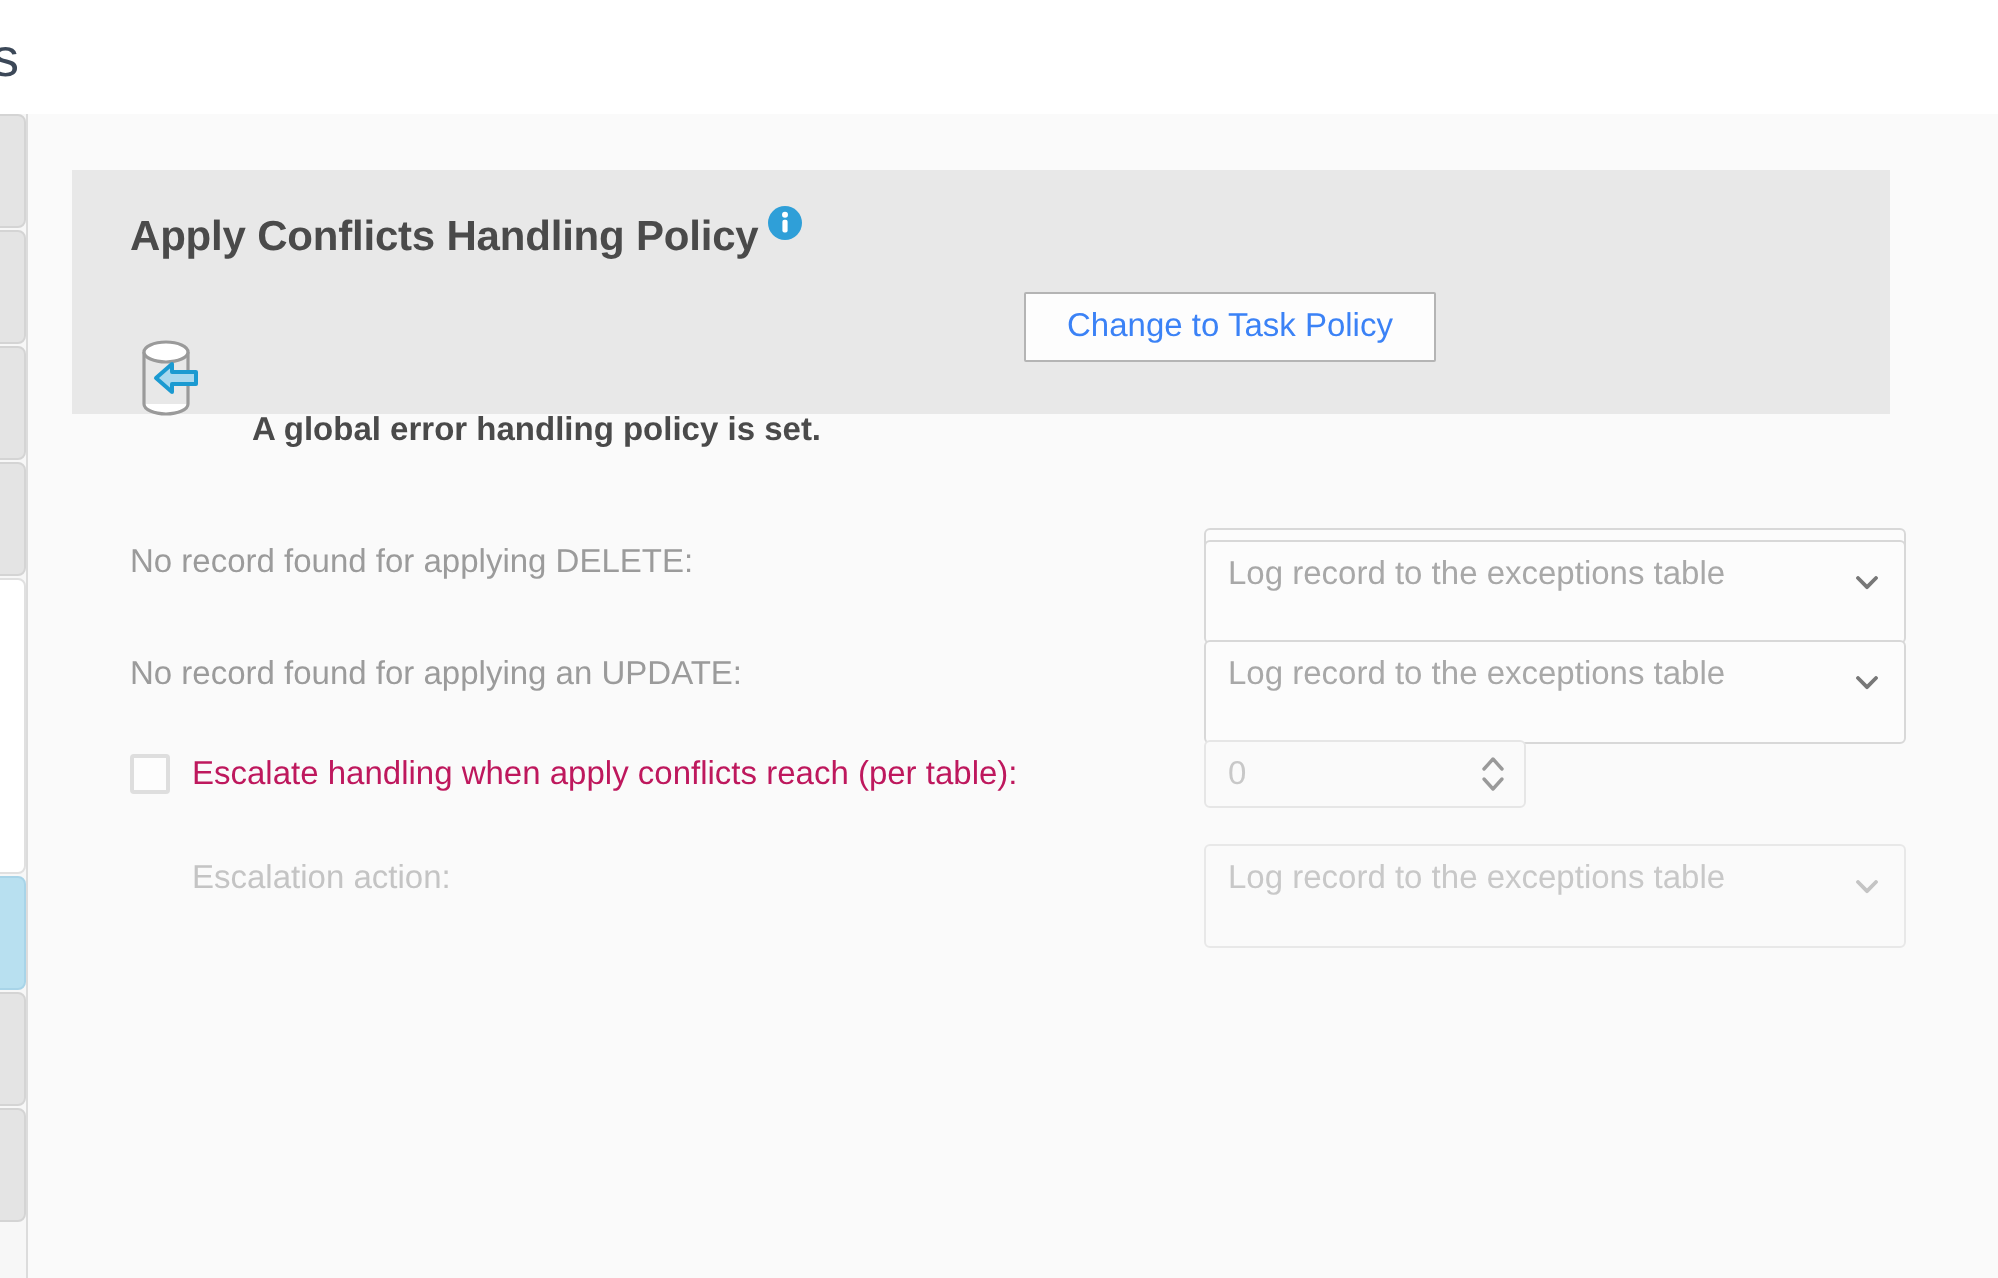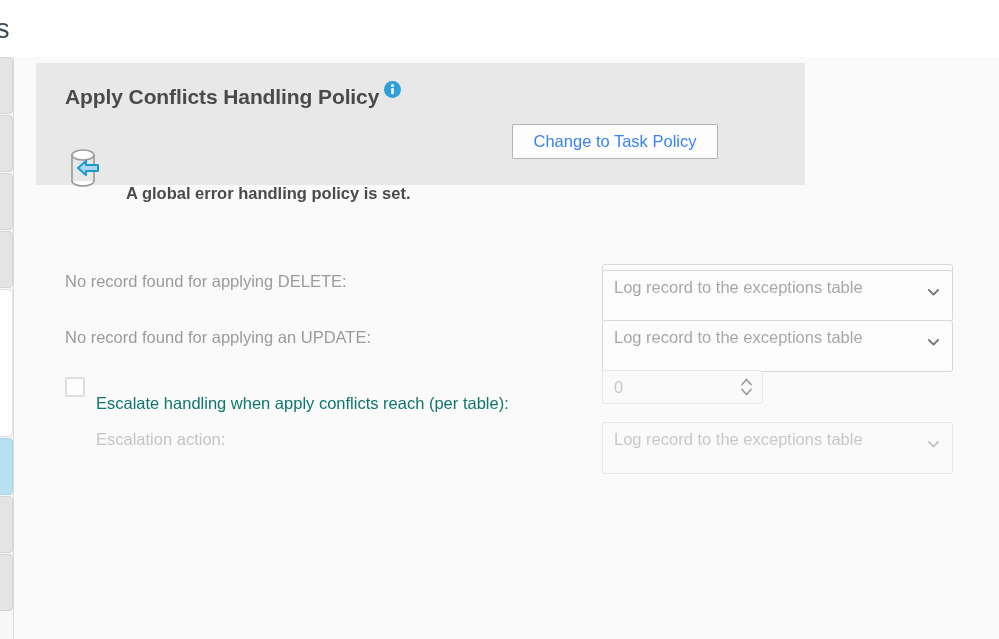--- a/index.html
+++ b/index.html
@@ -63,22 +63,22 @@
     top: 57px;
     width: 985px;
     height: 582px;
     background: #fafafa;
   }
 
   
   #policy-header {
     position: absolute;
     left: 22px;
-    top: 6px;
-    width: 769px;
+    top: 28px;
+    width: 909px;
     height: 122px;
     background: #e8e8e8;
     box-sizing: border-box;
   }
 
   #policy-title-row {
     position: absolute;
     left: 29px;
     top: 22px;
     display: flex;
@@ -193,24 +193,24 @@
     height: 20px;
     background: #fdfdfd;
     border: 2px solid #dedede;
     border-radius: 2px;
     box-sizing: border-box;
     cursor: pointer;
   }
   .checkbox-label {
     position: absolute;
     left: 82px;
-    top: 16px;
+    top: 0;
     line-height: 34px;
     font-size: 16.5px;
-    color: #0f766e;
+    color: #be185d;
     white-space: nowrap;
   }
 
   
   .spinner {
     position: absolute;
     left: 588px;
     top: 0;
     width: 161px;
     height: 34px;

